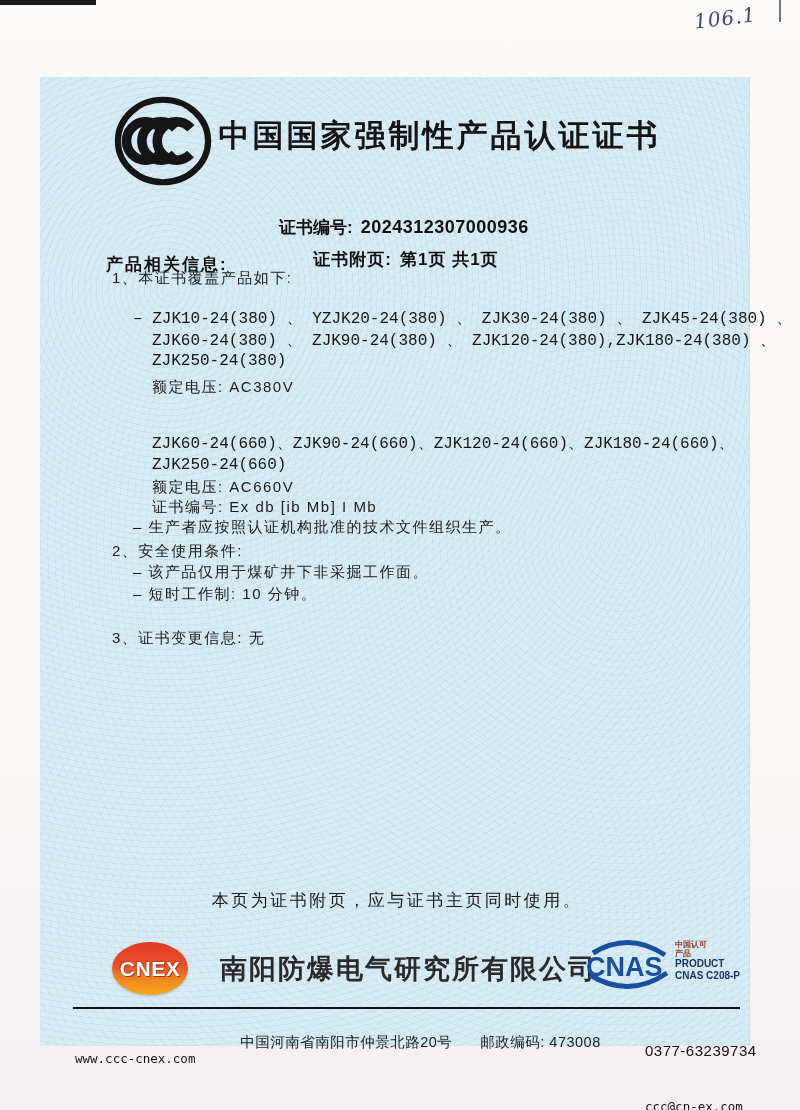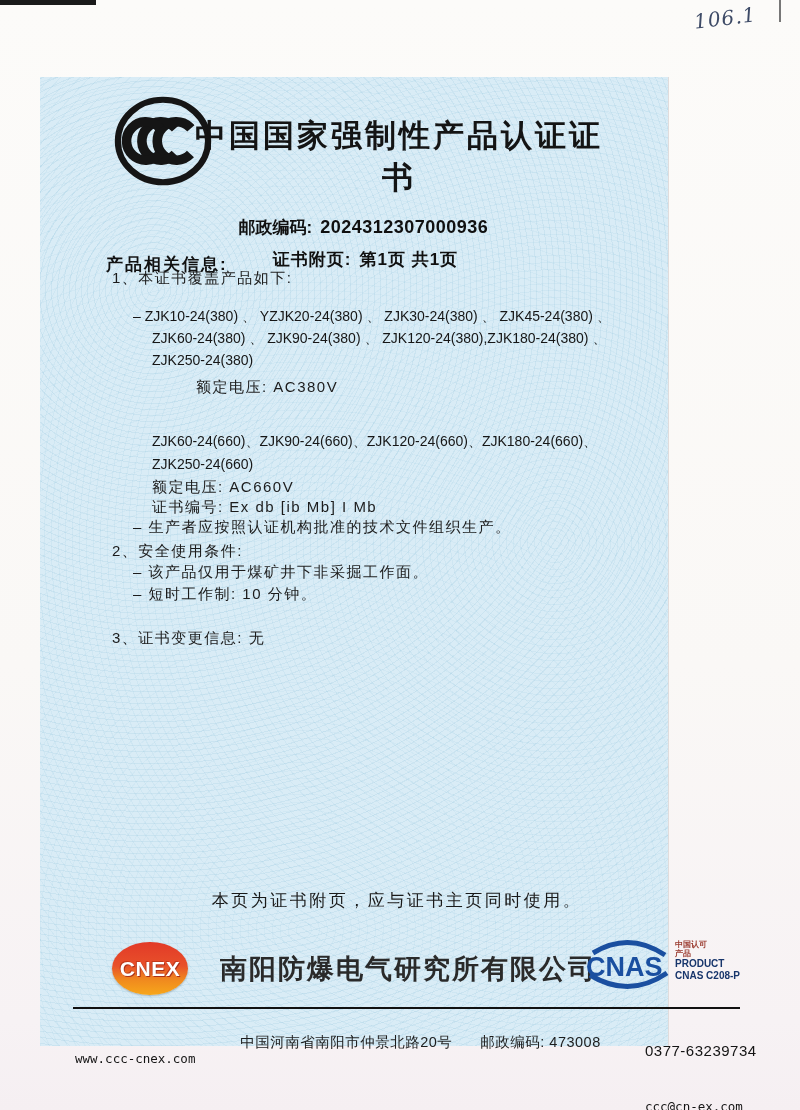--- a/index.html
+++ b/index.html
@@ -15,48 +15,48 @@
   .artifact-topleft { position:absolute; left:0; top:0; width:96px; height:5px; background:#1a1a1a; }
   .artifact-topright { position:absolute; left:779px; top:0; width:2px; height:22px; background:#777; }
   .handwritten {
     position:absolute; left:694px; top:6px;
     font-family:"DejaVu Serif", serif; font-style:italic;
     font-size:20px; color:#3d4a66; transform:rotate(-7deg);
     letter-spacing:1px;
   }
   
   .paper {
-    position:absolute; left:40px; top:77px; width:629px; height:969px;
+    position:absolute; left:40px; top:77px; width:710px; height:969px;
     background-color:#d9ecf6;
     background-image:
       repeating-radial-gradient(circle at 18% 22%, rgba(255,255,255,0) 0 5px, rgba(126,184,211,0.16) 5px 6px),
       repeating-radial-gradient(circle at 82% 48%, rgba(255,255,255,0) 0 6px, rgba(136,192,218,0.13) 6px 7px),
       repeating-radial-gradient(circle at 42% 88%, rgba(255,255,255,0) 0 7px, rgba(146,198,222,0.11) 7px 8px);
     border-right:1px solid #e0dcdc;
   }
   .abs { position:absolute; white-space:pre; }
   
   .ccc-logo { position:absolute; left:73px; top:17px; width:100px; height:94px; }
   .title {
     position:absolute; left:150px; right:60px; top:38px; text-align:center;
     font-size:31px; font-weight:bold; letter-spacing:3px; color:#141414;
   }
   .cert-line { left:0; right:0; top:119px; text-align:center; font-size:17px; font-weight:bold; color:#101010; }
   .cert-line .num { font-size:18px; margin-left:8px; letter-spacing:0.5px; }
   .attach-line { left:0; right:0; top:151px; text-align:center; font-size:17px; font-weight:bold; color:#101010; letter-spacing:1px; }
   .attach-line .val { margin-left:8px; }
   
   .cn15 { font-size:15px; letter-spacing:1.5px; color:#1c1c1c; }
-  .mono { font-family:Liberation Sans, sans-serif; font-size:14px; letter-spacing:0; color:#161616; }
+  .mono { font-family:Liberation Mono, monospace; font-size:16px; letter-spacing:0; color:#161616; }
   .sec-title { left:66px; top:176px; font-size:17px; font-weight:bold; letter-spacing:2px; color:#111; }
   .item1 { left:72px; top:192px; }
   .mA1 { left:93px;  top:231px; }
   .mA2 { left:112px; top:253px; }
   .mA3 { left:112px; top:275px; }
-  .v380 { left:112px; top:301px;margin-left:44px; }
+  .v380 { left:112px; top:301px; }
   .mB1 { left:112px; top:331px; }
   .mB2 { left:112px; top:356px; }
   .mB3 { left:112px; top:379px; }
   .v660 { left:112px; top:401px; }
   .exmark { left:112px; top:421px; }
   .producer { left:93px; top:441px; }
   .item2 { left:72px; top:465px; }
   .s1 { left:93px; top:486px; }
   .s2 { left:93px; top:508px; }
   .s3 { left:93px; top:530px; }
@@ -98,21 +98,21 @@
 
   <svg class="ccc-logo" viewBox="0 0 104 98">
     <ellipse cx="52" cy="49" rx="47" ry="43" fill="none" stroke="#151515" stroke-width="6.5"></ellipse>
     <circle cx="66" cy="49" r="20" fill="none" stroke="#151515" stroke-width="10" stroke-dasharray="95.7 30" transform="rotate(43 66 49)"></circle>
     <circle cx="50" cy="49" r="20" fill="none" stroke="#151515" stroke-width="10" stroke-dasharray="95.7 30" transform="rotate(43 50 49)"></circle>
     <circle cx="34" cy="49" r="20" fill="none" stroke="#151515" stroke-width="10" stroke-dasharray="95.7 30" transform="rotate(43 34 49)"></circle>
   </svg>
 
   <div class="title">中国国家强制性产品认证证书</div>
   <div class="abs cert-line">
-    <span>邮政编码:</span><span class="num">2024312307000936</span>
+    <span>证书编号:</span><span class="num">2024312307000936</span>
   </div>
   <div class="abs attach-line">
     <span>证书附页:</span><span class="val">第1页 共1页</span>
   </div>
 
   <div class="abs sec-title">产品相关信息:</div>
   <div class="abs cn15 item1">1、本证书覆盖产品如下:</div>
 
   <div class="abs mono mA1">– ZJK10-24(380) 、 YZJK20-24(380) 、 ZJK30-24(380) 、 ZJK45-24(380) 、</div>
   <div class="abs mono mA2">ZJK60-24(380) 、 ZJK90-24(380) 、 ZJK120-24(380),ZJK180-24(380) 、</div>

